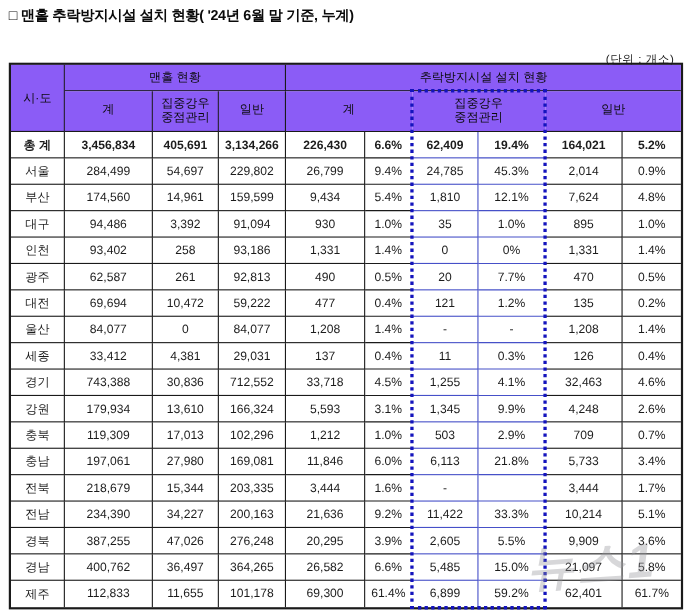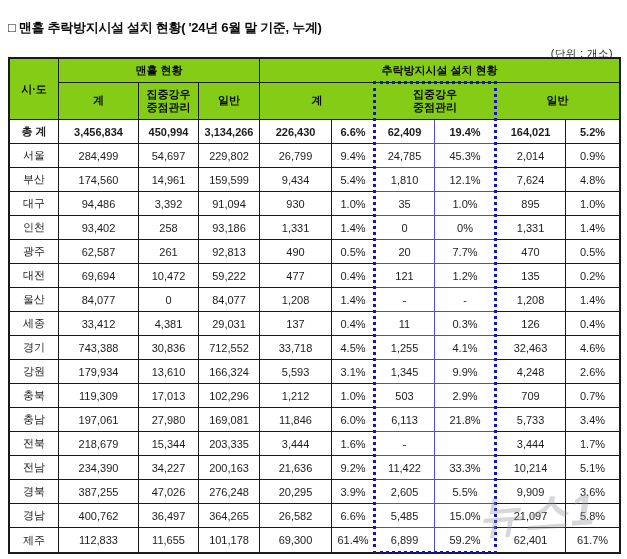--- a/index.html
+++ b/index.html
@@ -2,40 +2,40 @@
 <html><head>
 <meta charset="utf-8">
 <style>
   html,body { margin:0; padding:0; background:#ffffff; }
   .page {
     position:relative; width:627px; height:559px; background:#ffffff;
     font-family:"Liberation Sans","DejaVu Sans",sans-serif; color:#111;
     overflow:hidden;
   }
   .title {
-    position:absolute; left:8px; top:19px;
+    position:absolute; left:8px; top:5px;
     font-size:13px; font-weight:bold; letter-spacing:-0.3px; color:#0a0a0a;
     white-space:nowrap;
   }
   .unit {
     position:absolute; right:14px; top:47px;
     font-size:10.5px; color:#222; letter-spacing:0.5px;
   }
   .tblwrap { position:absolute; left:8px; top:57px; }
   table {
     border-collapse:separate; border-spacing:0; table-layout:fixed;
     width:613px; border:2px solid #1a1a1a;
   }
   th, td {
     box-sizing:border-box;
     border-right:1px solid #1a1a1a; border-bottom:1px solid #1a1a1a;
     font-size:11px; text-align:center; vertical-align:middle;
     padding:0 2px; overflow:hidden; white-space:nowrap;
   }
-  thead th { background:#84cc16; font-weight:bold; color:#0a0a0a; }
+  thead th { background:#8b5cf6; font-weight:normal; color:#0a0a0a; }
   thead tr:first-child th { height:24px; }
   thead tr:nth-child(2) th { height:37px; white-space:pre-line; line-height:1.2; }
   tbody td { height:24px; color:#1c1c1c; }
   .region { font-weight:normal; }
   .total-row td { font-weight:bold; }
   .last { border-right:none !important; }
   td:last-child { border-right:none; }
   tbody tr:last-child td { border-bottom:none; }
   
   .edge-r { border-right-color:transparent; }
@@ -89,21 +89,21 @@
           <th colspan="2" class="edge-r">계</th>
           <th colspan="2" class="edge-r">집중강우
 중점관리</th>
           <th colspan="2" class="last">일반</th>
         </tr>
       </thead>
       <tbody>
           <tr class="total-row">
             <td class="region">총 계</td>
             <td>3,456,834</td>
-            <td>450,994</td>
+            <td>405,691</td>
             <td>3,134,266</td>
             <td>226,430</td>
             <td class="edge-r">6.6%</td>
             <td class="hl hl-div">62,409</td>
             <td class="edge-r hl">19.4%</td>
             <td>164,021</td>
             <td>5.2%</td>
           </tr>
           <tr>
             <td class="region">서울</td>

